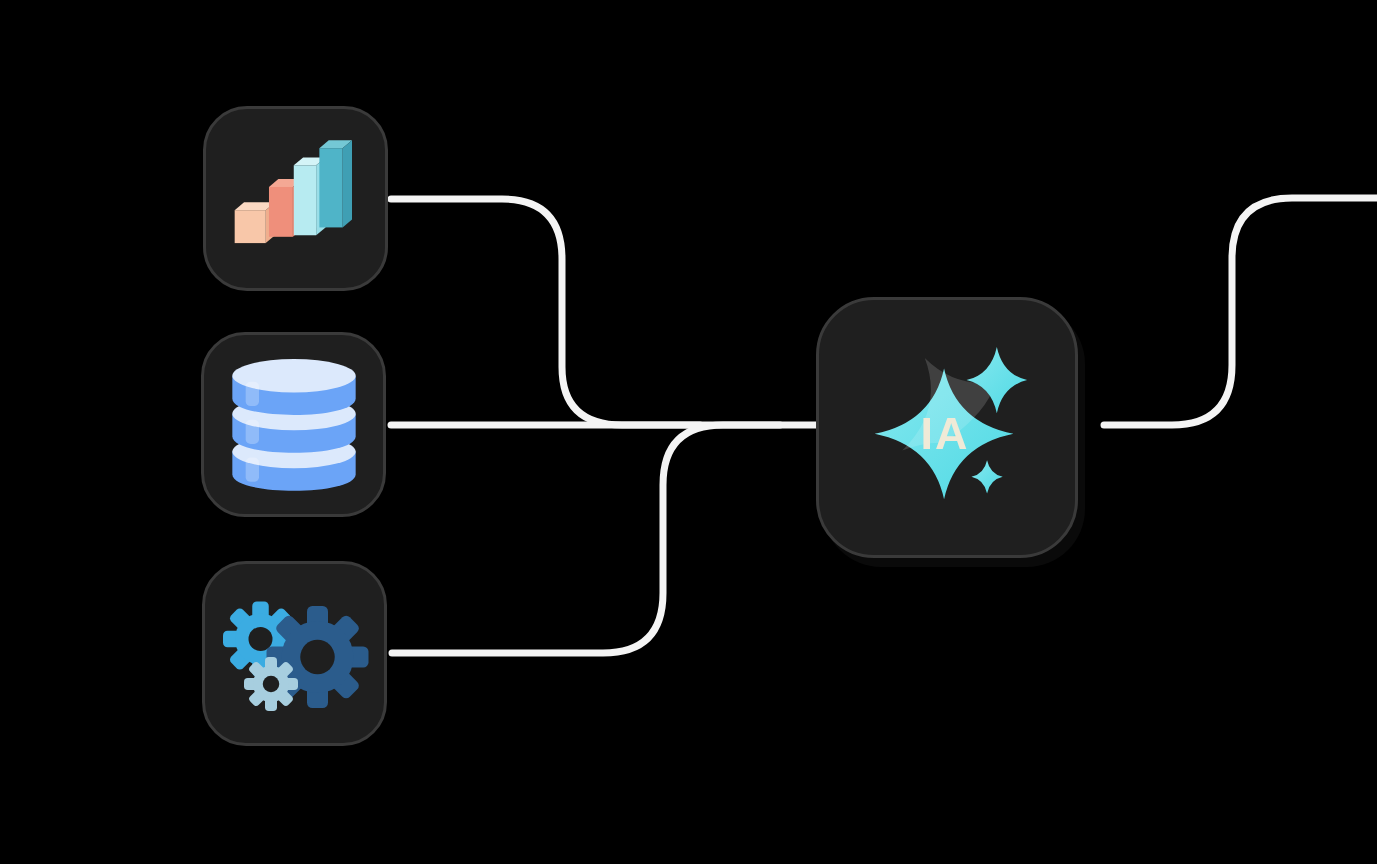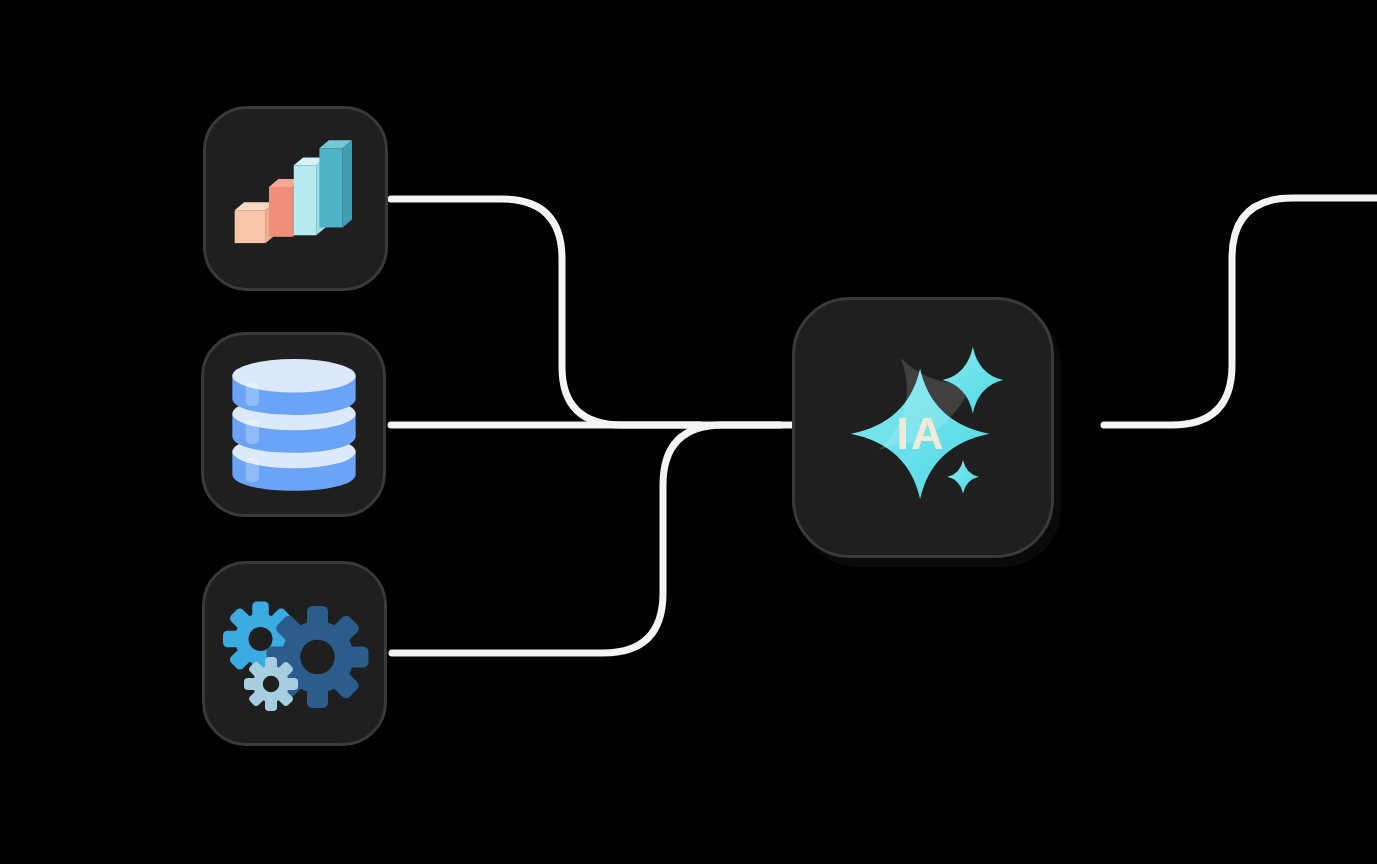--- a/index.html
+++ b/index.html
@@ -144,21 +144,21 @@
           <rect class="tooth" x="-4" y="-18" width="8" height="10" rx="2.5" transform="rotate(225)"></rect>
           <rect class="tooth" x="-4" y="-18" width="8" height="10" rx="2.5" transform="rotate(270)"></rect>
           <rect class="tooth" x="-4" y="-18" width="8" height="10" rx="2.5" transform="rotate(315)"></rect>
         </g>
         <circle class="body" r="12"></circle>
         <circle class="hole" r="5.5"></circle>
       </g>
     </svg>
   </div>
 
-  <div class="node node-ai" style="left:792px;top:297px">
+  <div class="node node-ai" style="left:816px;top:297px">
     <svg width="256" height="255" viewBox="0 0 262 261">
       <defs>
         <linearGradient id="sparkGrad" x1="0" y1="0" x2="1" y2="1">
           <stop class="stopA" offset="0"></stop>
           <stop class="stopB" offset="1"></stop>
         </linearGradient>
         <clipPath id="bigSparkClip">
           <path d="M 128,70 Q 140,125 199,137 Q 140,149 128,204 Q 116,149 57,137 Q 116,125 128,70 Z"></path>
         </clipPath>
       </defs>

